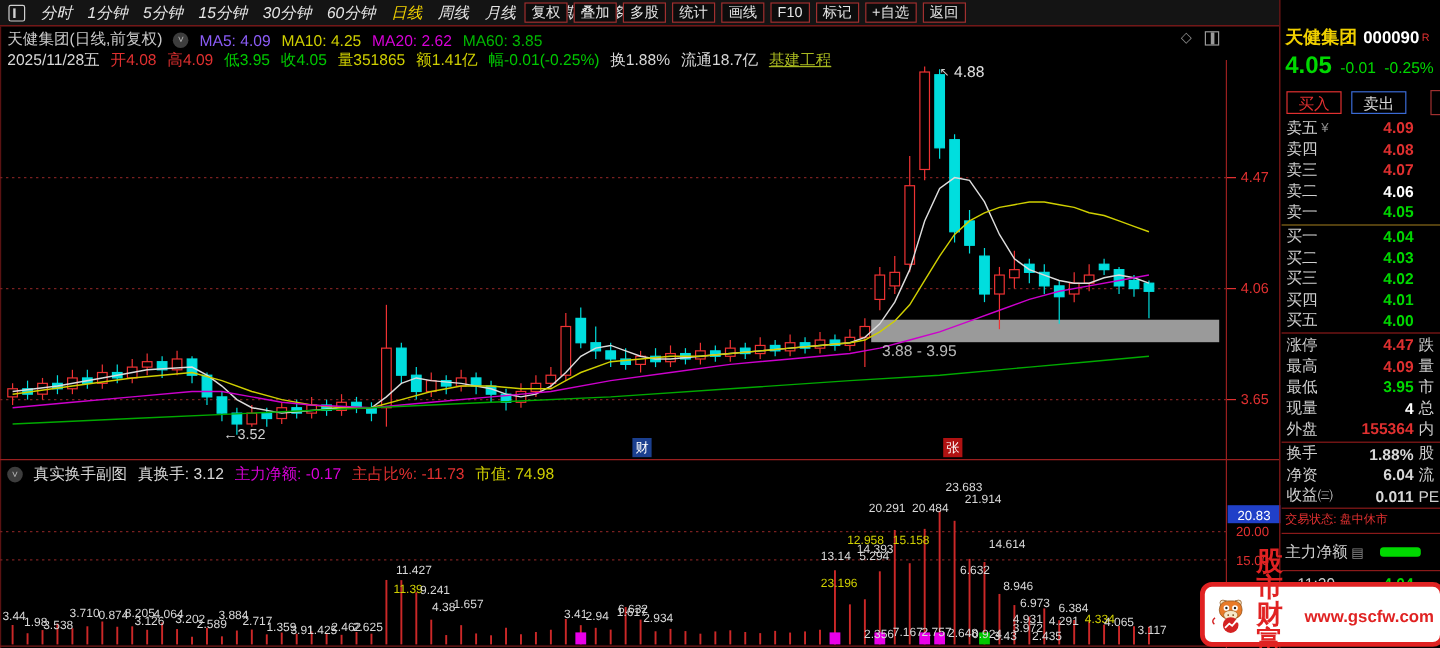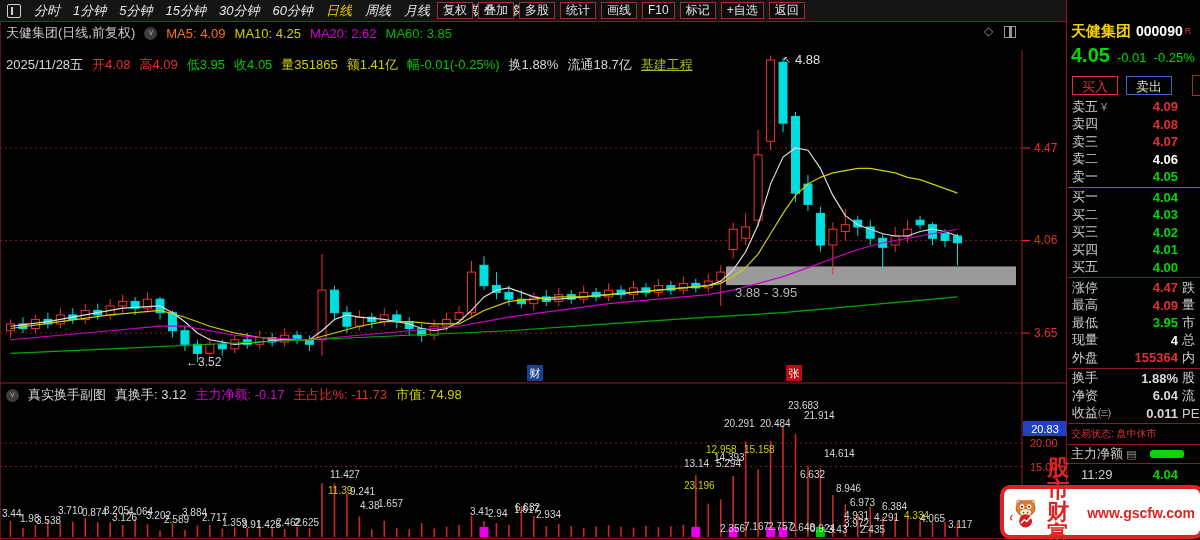--- a/index.html
+++ b/index.html
@@ -40,21 +40,21 @@
   .sb-btn{width:46px;height:19px;line-height:19px;text-align:center;font-size:13px;box-sizing:border-box;}
   .btn3{position:absolute;left:124px;top:3px;width:34px;height:19px;border:1px solid #a03030;}
   .srow{height:17.5px;display:flex;align-items:center;font-size:13px;padding:0 0 0 4px;position:relative;box-sizing:border-box;}
   .srow .lab{color:#cfcfcf;}
   .srow .suf{color:#8a8a8a;margin-left:3px;font-size:11px;}
   .srow .val{flex:1;text-align:right;padding-right:22px;font-weight:bold;}
   .srow .cut{position:absolute;left:114px;color:#cfcfcf;font-weight:normal;white-space:nowrap;}
   .ysep{height:1px;background:#8a6a1a;margin:1px 0;}
   .rsep{height:1px;background:#8a1a1a;margin:1px 0;}
   .sb-status{color:#e03030;font-size:10px;height:18px;line-height:18px;padding-left:3px;white-space:nowrap;}
-  .zlrow{display:flex;align-items:center;height:16px;padding-left:3px;}
+  .zlrow{display:flex;align-items:center;height:28px;padding-left:3px;}
   .zlrow .lab{color:#cfcfcf;font-size:13px;}
   .zlrow .list-ic{color:#8a8a8a;font-size:11px;margin-left:3px;}
   .zl-pill{width:34px;height:8px;background:#00d800;border-radius:3px;margin-left:auto;margin-right:16px;}
   .timerow{display:flex;font-size:13px;height:17px;align-items:flex-end;padding-left:13px;}
   .timerow .t{color:#cfcfcf;}
   .timerow .v{flex:1;text-align:right;padding-right:22px;color:#00d800;font-weight:bold;}
   
   .watermark{position:absolute;left:1000px;top:485px;width:186px;height:42px;background:#fff;
              border:4px solid #e02222;border-radius:10px;display:flex;align-items:center;gap:5px;
              padding:2px 5px;z-index:9;}
@@ -93,28 +93,28 @@
       <span class="tool-btn">F10</span>
       <span class="tool-btn">标记</span>
       <span class="tool-btn">+自选</span>
       <span class="tool-btn">返回</span>
     </div>
 
   <div class="hline" style="top:24px;">
     <span class="seg" style="color:#c8c8c8;">天健集团(日线,前复权)</span>
     <span class="chev">˅</span>
     <span id="ma-segs" style="display: flex; gap: 9px;">
-        <span class="seg" style="color: #f97316;">MA5: 4.09</span>
+        <span class="seg" style="color: #8b5cf6;">MA5: 4.09</span>
         <span class="seg" style="color: rgb(207, 207, 0);">MA10: 4.25</span>
         <span class="seg" style="color: rgb(216, 0, 216);">MA20: 2.62</span>
         <span class="seg" style="color: rgb(0, 184, 0);">MA60: 3.85</span>
       </span>
   </div>
 
-  <div class="hline" style="top: 56px; display: flex; gap: 9px;" id="info-segs">
+  <div class="hline" style="top: 41px; display: flex; gap: 9px;" id="info-segs">
       <span class="seg" style="color: rgb(216, 216, 216);">2025/11/28五</span>
       <span class="seg" style="color: rgb(224, 48, 48);">开4.08</span>
       <span class="seg" style="color: rgb(224, 48, 48);">高4.09</span>
       <span class="seg" style="color: rgb(0, 200, 0);">低3.95</span>
       <span class="seg" style="color: rgb(0, 200, 0);">收4.05</span>
       <span class="seg" style="color: rgb(207, 207, 0);">量351865</span>
       <span class="seg" style="color: rgb(207, 207, 0);">额1.41亿</span>
       <span class="seg" style="color: rgb(0, 200, 0);">幅-0.01(-0.25%)</span>
       <span class="seg" style="color: rgb(216, 216, 216);">换1.88%</span>
       <span class="seg" style="color: rgb(216, 216, 216);">流通18.7亿</span>

